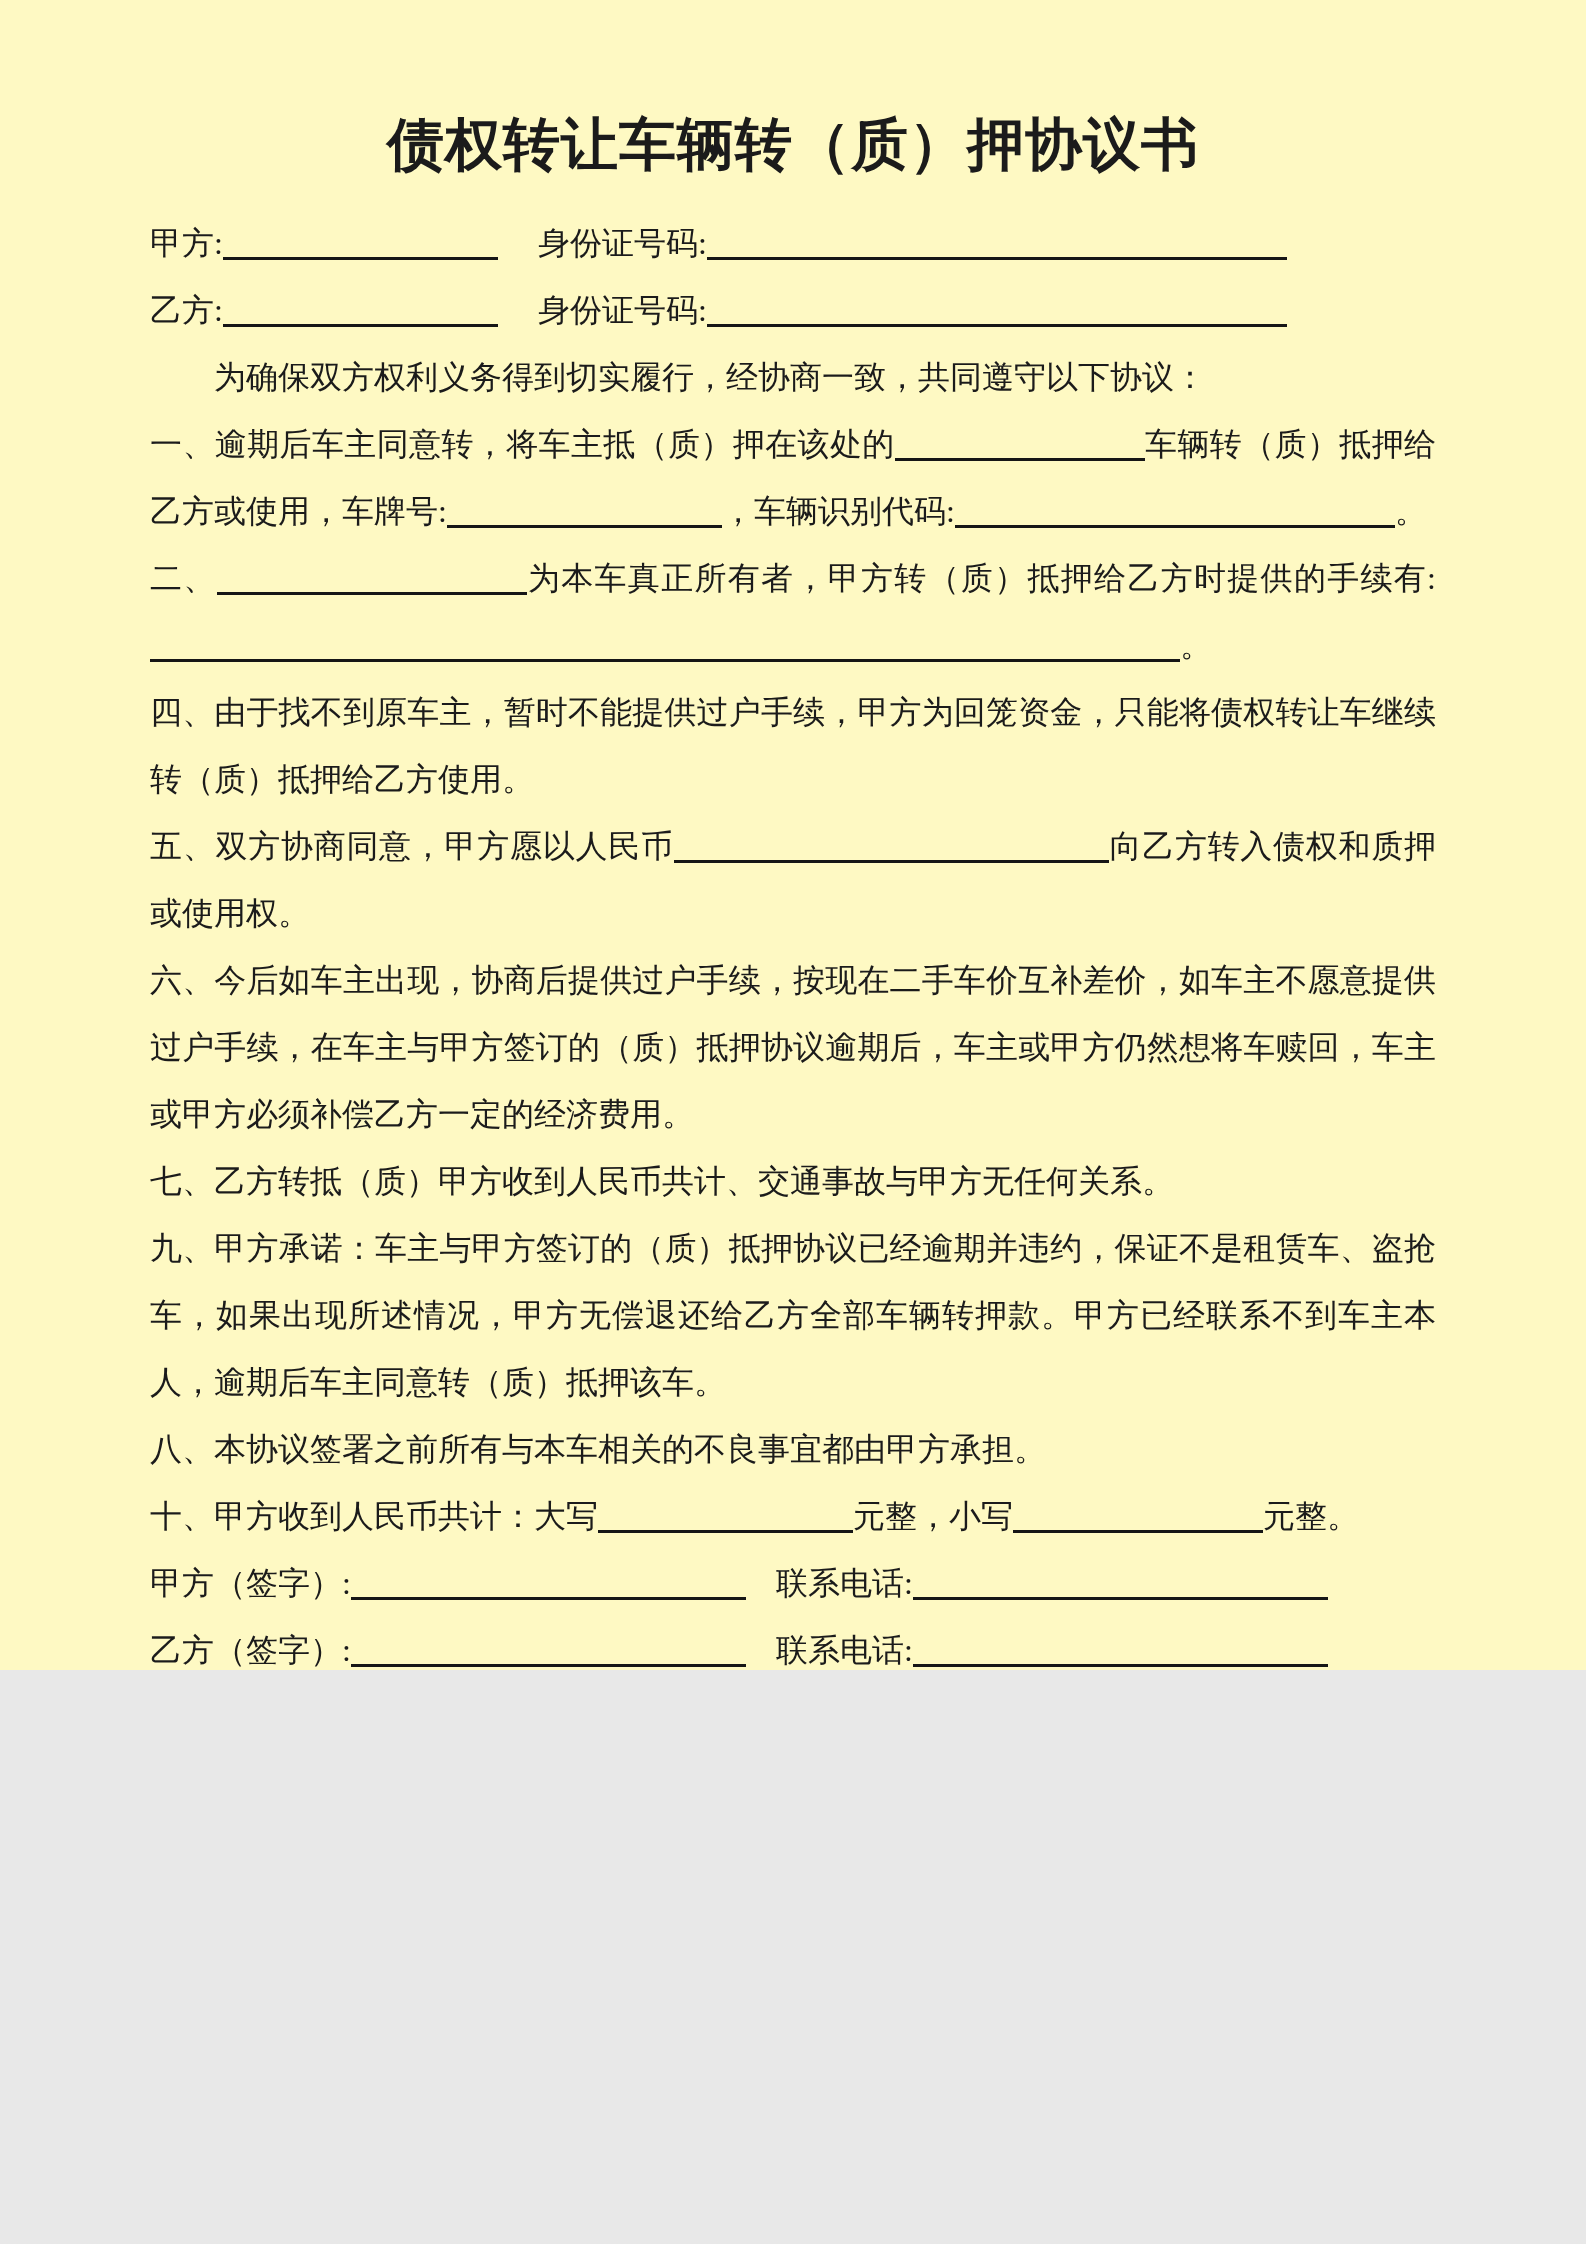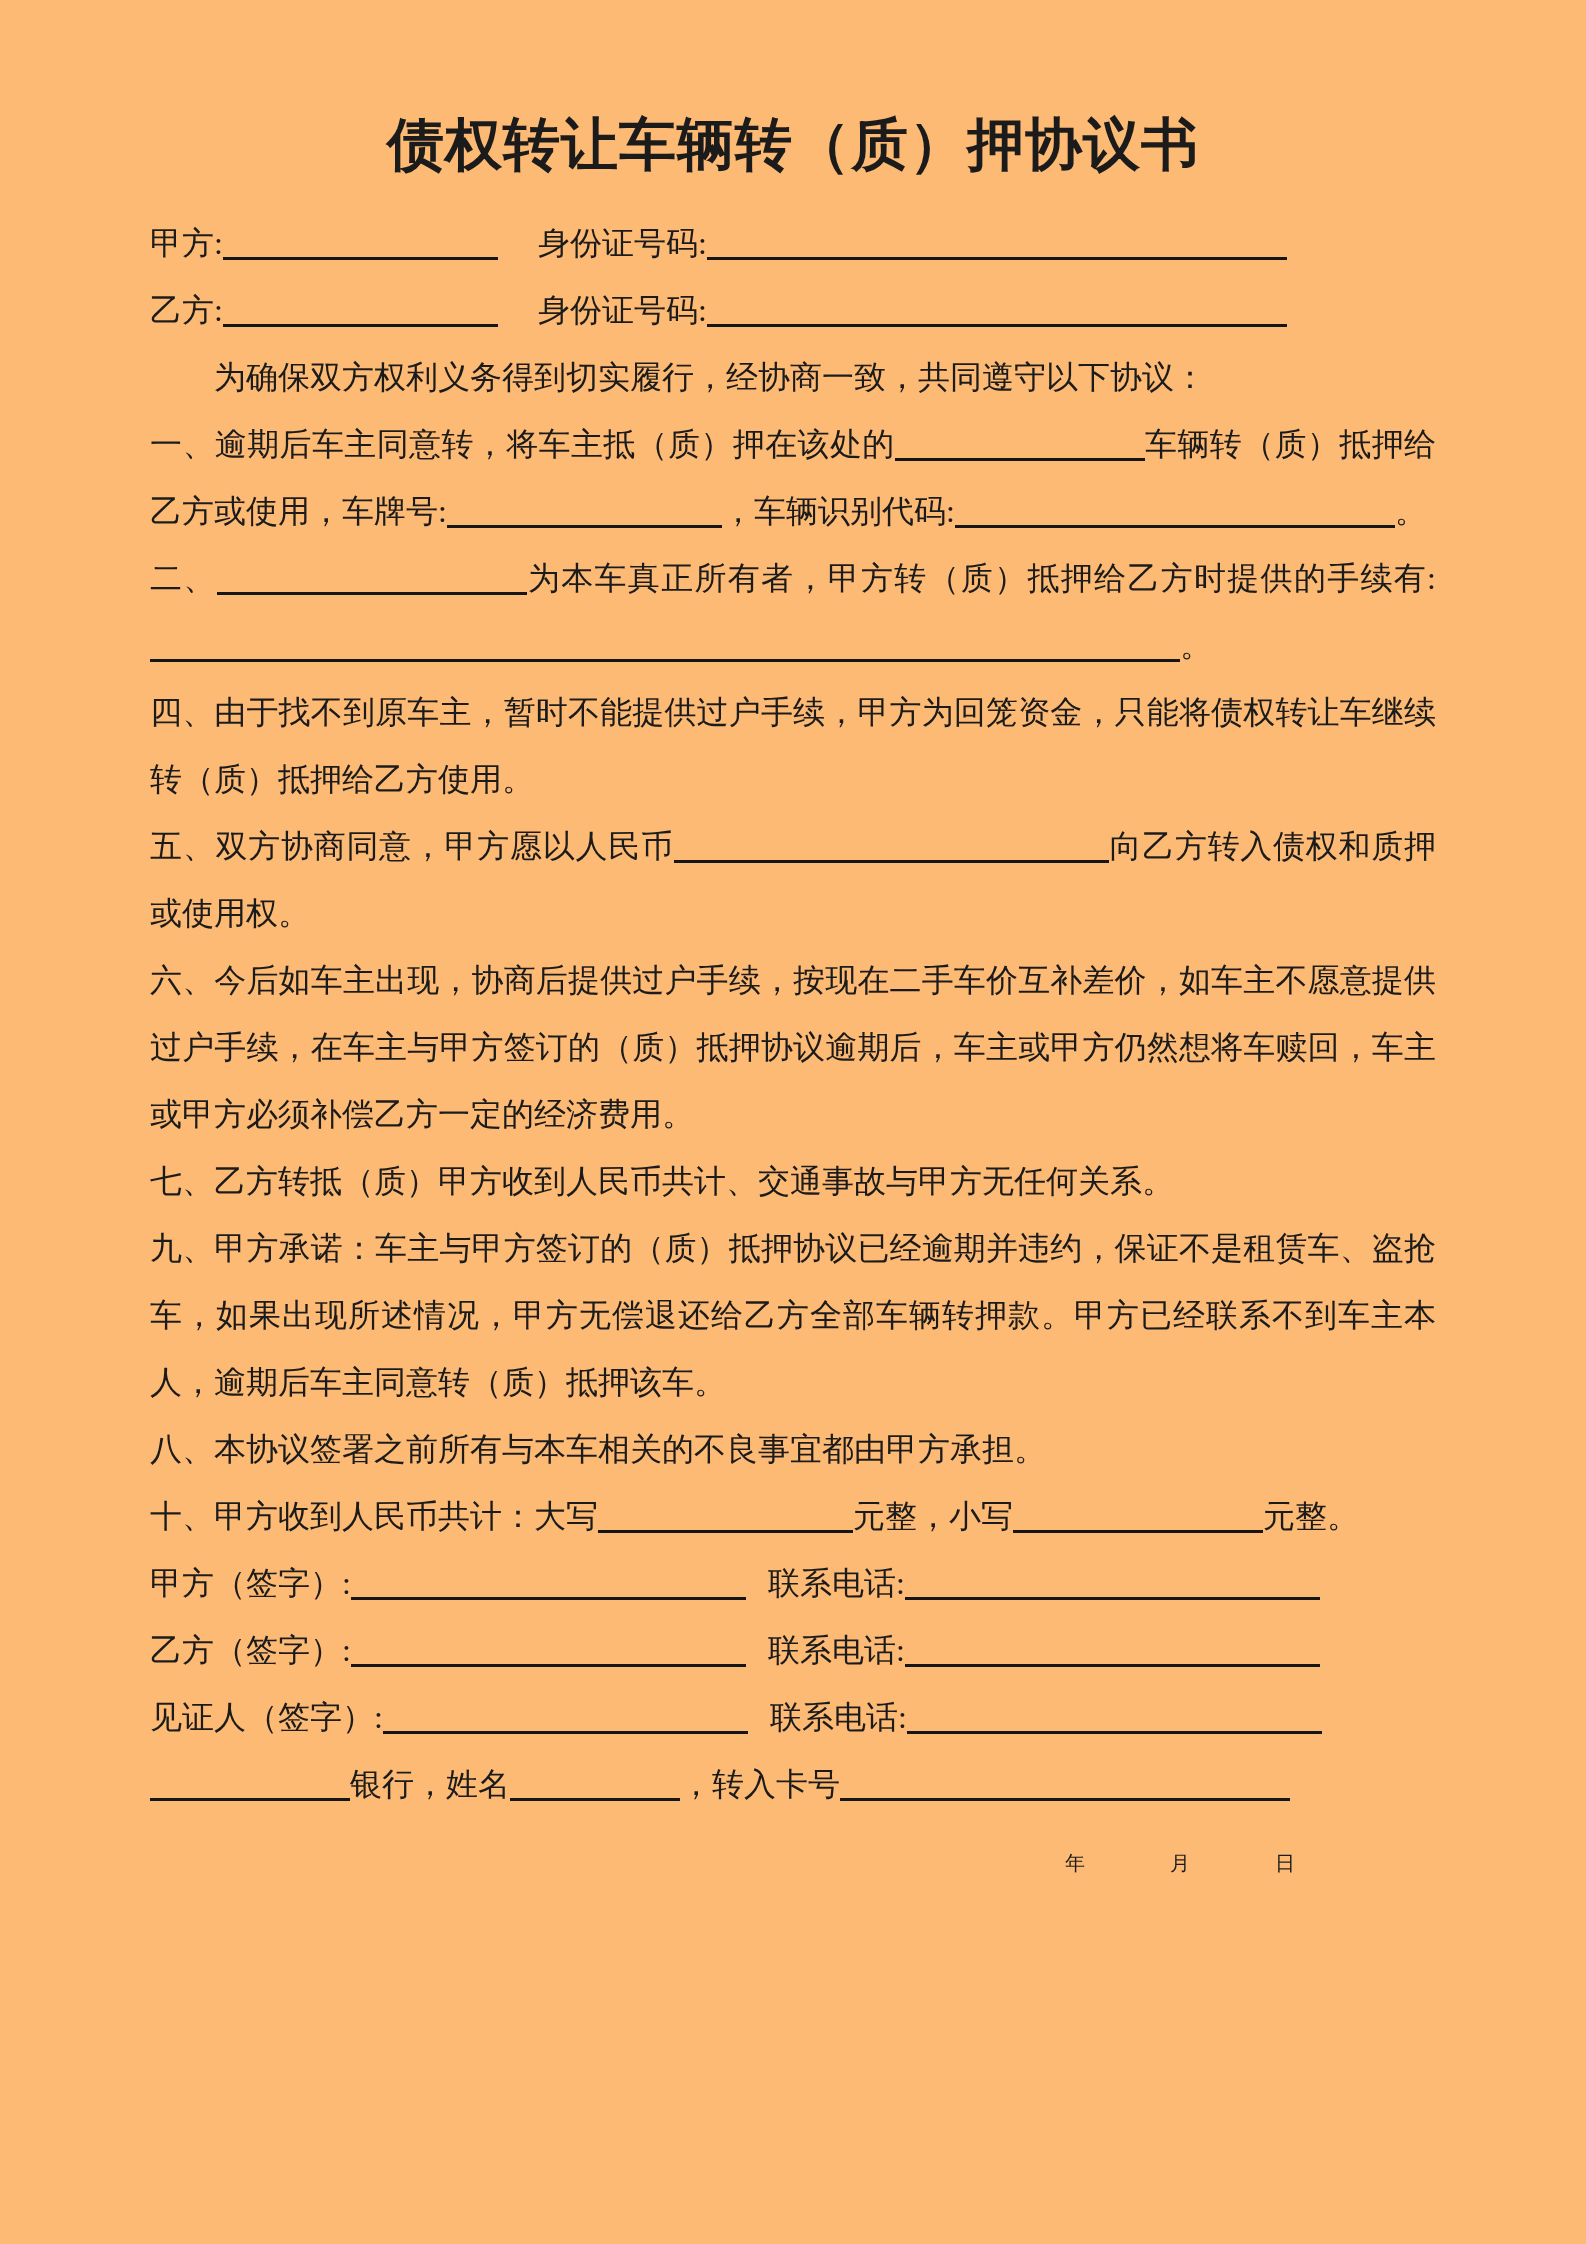--- a/index.html
+++ b/index.html
@@ -1,38 +1,38 @@
 <!DOCTYPE html>
 <html><head>
 <meta charset="utf-8">
 <style>
   html,body{margin:0;padding:0;background:#e8e8e8;}
   .page{
-    width:1586px;height:2244px;margin:0 auto;background:#fdba74;
+    width:1586px;height:1670px;margin:0 auto;background:#fef9c3;
     box-sizing:border-box;padding:110px 150px 0 150px;
     font-family:"Liberation Serif","DejaVu Serif",serif;
     color:#1b1b1b;overflow:hidden;
   }
   .title{
     font-size:57px;line-height:70px;font-weight:700;
     text-align:center;margin:0 0 30px 0;letter-spacing:1px;
   }
   .para,.row{margin:0;font-size:32px;line-height:67px;}
   .just{text-align:justify;}
   .indent{text-indent:64px;}
   .blank{
     display:inline-block;height:4px;
     border-bottom:3px solid #161616;vertical-align:-6px;
   }
   .w170{width:170px}.w200{width:200px}.w250{width:250px}.w255{width:255px}
   .w275{width:275px}.w310{width:310px}.w365{width:365px}.w395{width:395px}
   .w415{width:415px}.w435{width:435px}.w440{width:440px}.w450{width:450px}
   .w580{width:580px}.w1030{width:1030px}
   .idlab{margin-left:40px;}
-  .ph{margin-left:22px;text-align:right;}
+  .ph{margin-left:30px;text-align:right;}
   .date-row{margin:12px 0 0 0;font-size:20px;line-height:67px;padding-left:915px;}
   .dgap{margin-left:85px;}
 </style>
 </head>
 <body>
 
 <div class="page">
 
   <h1 class="title">债权转让车辆转（质）押协议书</h1>
 

